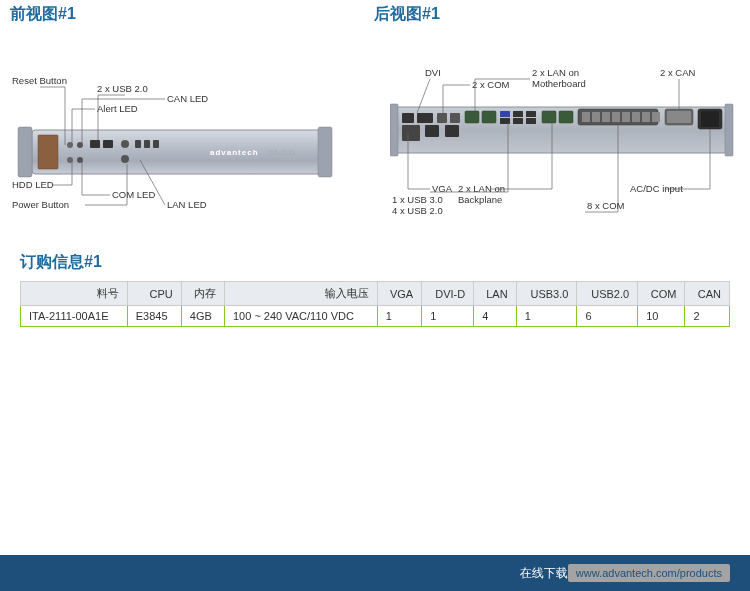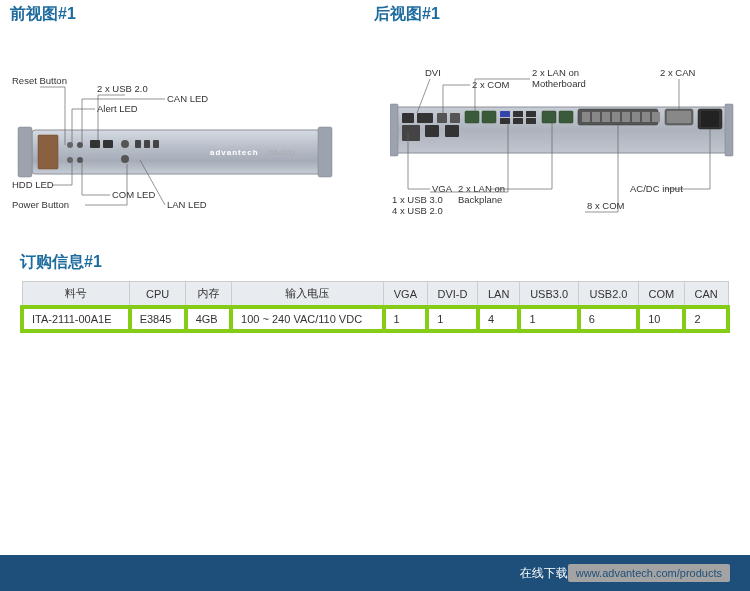--- a/index.html
+++ b/index.html
@@ -34,29 +34,29 @@
 
     .ordering-table {
       width: 100%;
       border-collapse: collapse;
       font-size: 11px;
     }
 
     .ordering-table th {
       background: #e8ecf0;
       padding: 4px 8px;
-      text-align: center;
+      text-align: right;
       border: 1px solid #ccc;
       font-weight: normal;
       color: #333;
     }
 
     .ordering-table td {
       padding: 4px 8px;
-      border: 4px solid #84cc16;
+      border: 1px solid #84cc16;
       color: #333;
     }
 
     .ordering-table tr:nth-child(even) td {
       background: #f5f7f9;
     }
 
     
     .footer {
       position: absolute;

